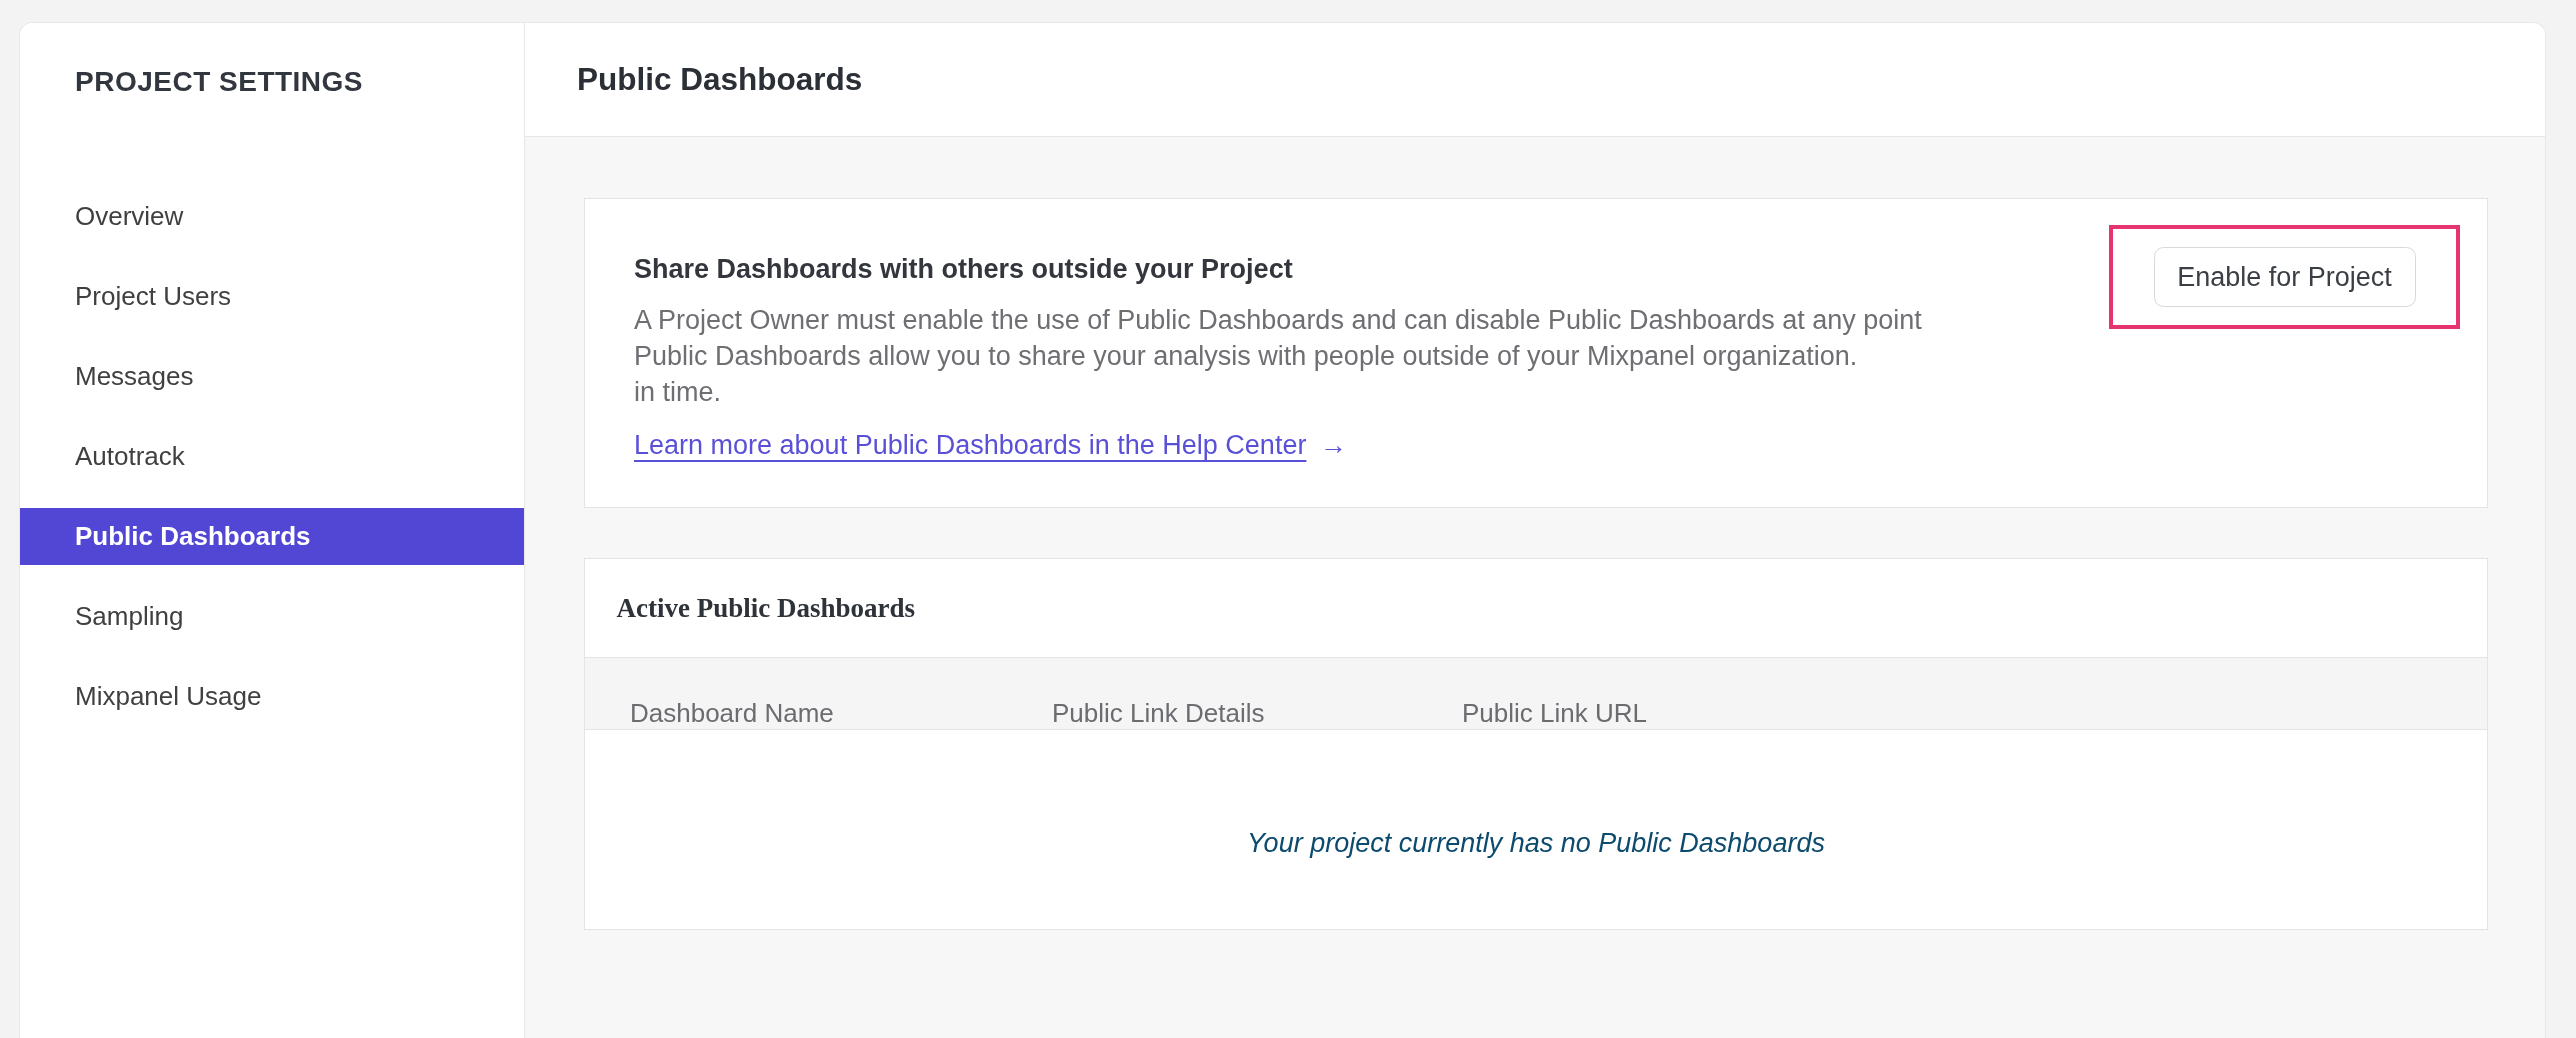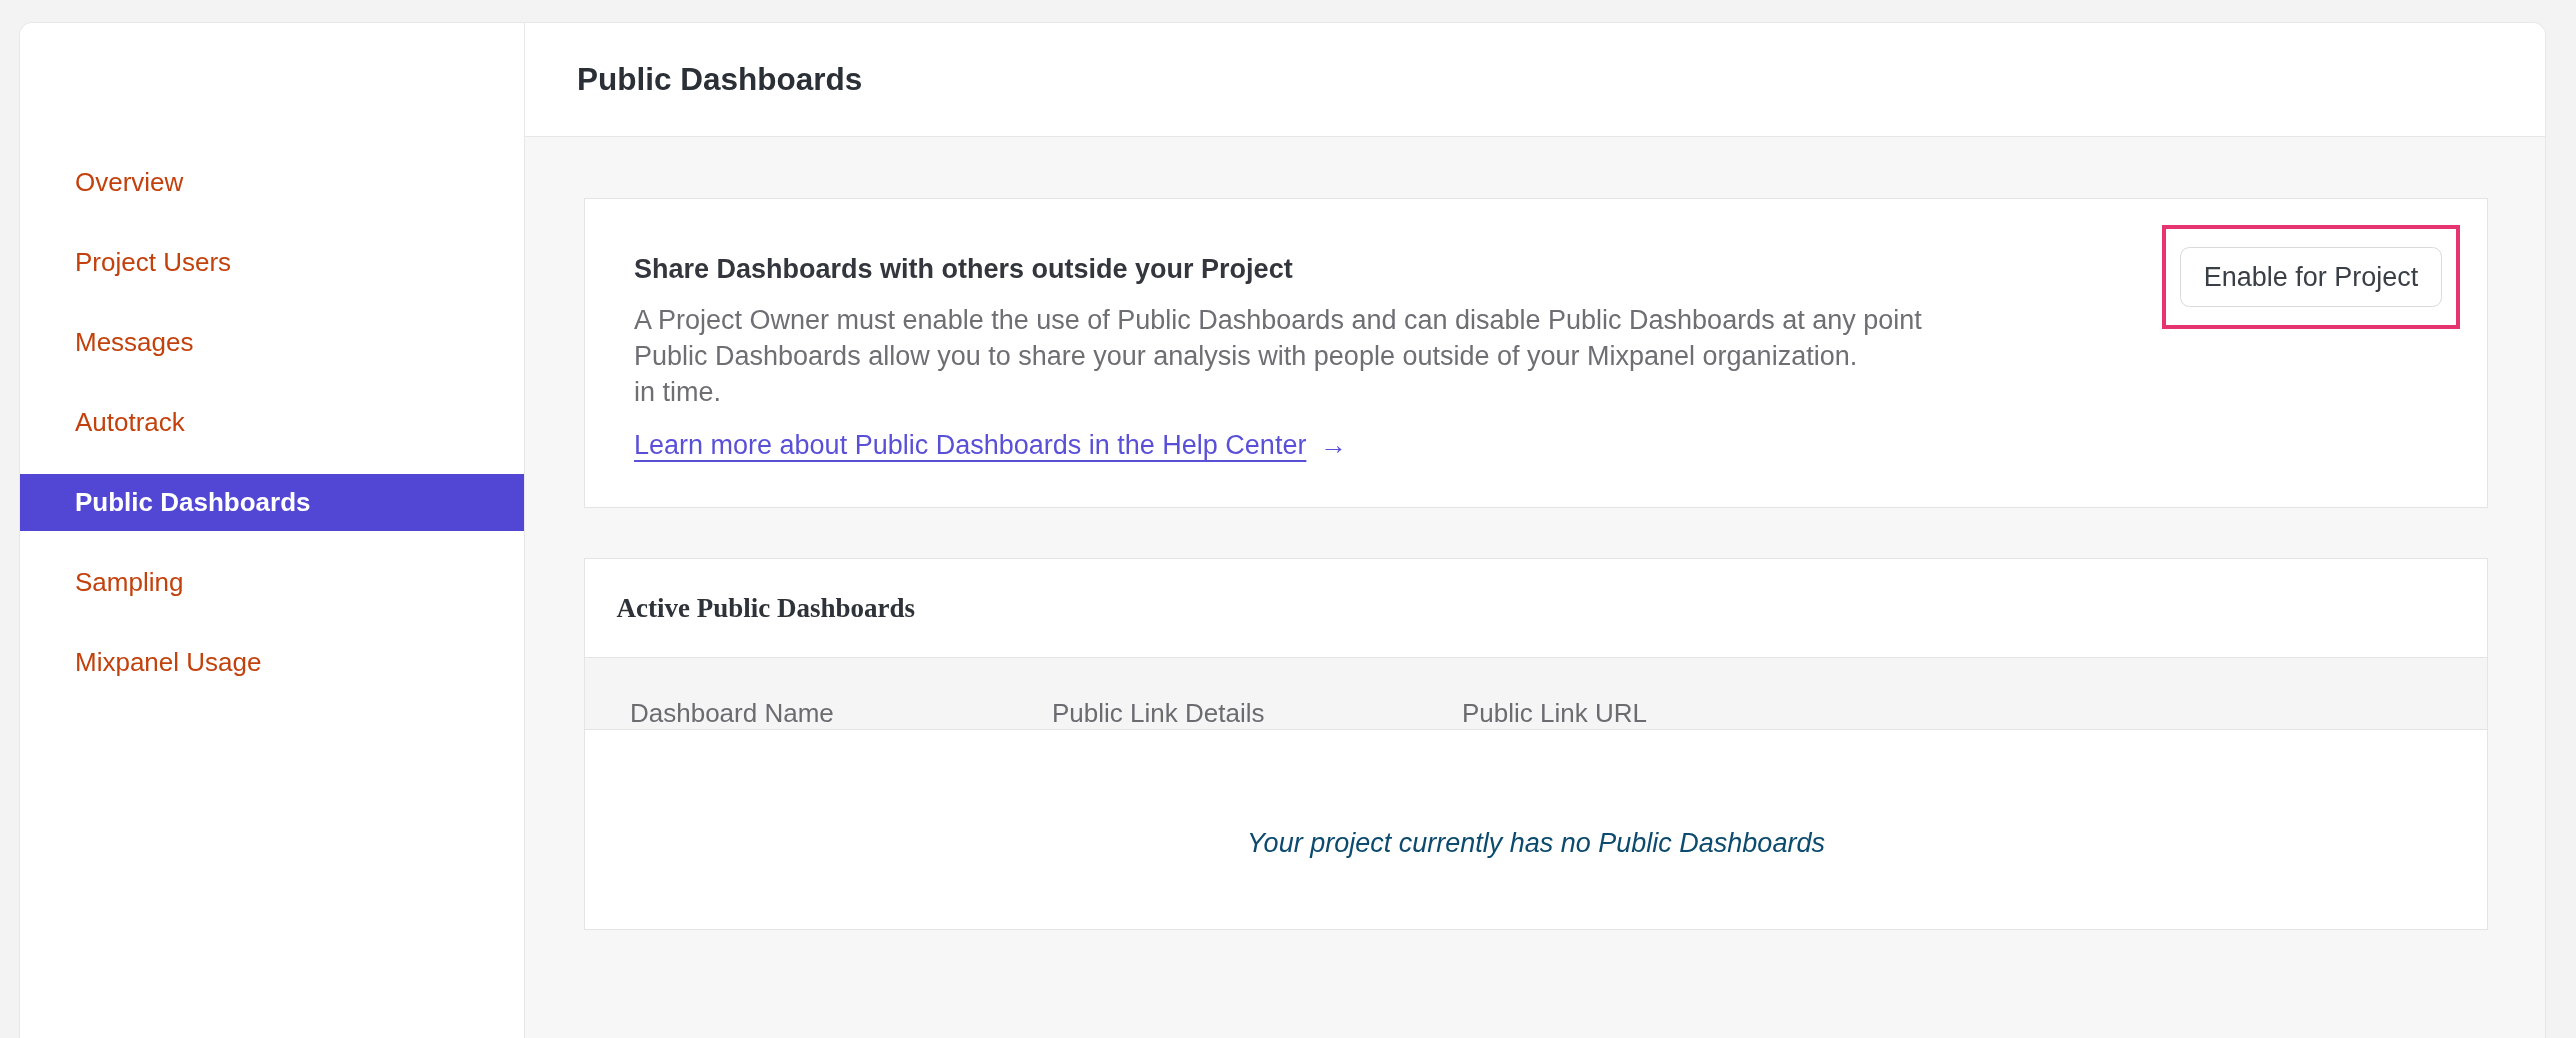--- a/index.html
+++ b/index.html
@@ -40,21 +40,21 @@
     line-height: 34px;
   }
   .sidebar-nav { margin-top: 89px; list-style: none; }
   .sidebar-item {
     height: 57px;
     margin-bottom: 23px;
     display: flex;
     align-items: center;
     padding-left: 55px;
     font-size: 26px;
-    color: #c2410c;
+    color: #404040;
     cursor: pointer;
   }
   .sidebar-item.selected {
     background: #5247d5;
     color: #ffffff;
     font-weight: 600;
   }
 
   
   .main { flex: 1; display: flex; flex-direction: column; background: #f7f7f8; }
@@ -107,21 +107,21 @@
     color: #5a50d8;
     margin-left: 13.4px;
     text-decoration: none;
   }
 
   
   .annotation-box {
     position: absolute;
     top: 26px;
     right: 27px;
-    width: 298px;
+    width: 351px;
     height: 104px;
     border: 4.8px solid #e5346f;
     display: flex;
     align-items: center;
     justify-content: center;
     pointer-events: none;
   }
   .enable-button {
     width: 262px;
     height: 60px;
@@ -179,20 +179,21 @@
     font-style: italic;
     color: #0c4a6e;
   }
 </style>
 </head>
 <body>
 
 <div class="app-panel">
 
   <aside class="sidebar">
+    <div class="sidebar-title">PROJECT SETTINGS</div>
     <ul class="sidebar-nav">
       <li class="sidebar-item">Overview</li>
       <li class="sidebar-item">Project Users</li>
       <li class="sidebar-item">Messages</li>
       <li class="sidebar-item">Autotrack</li>
       <li class="sidebar-item selected">Public Dashboards</li>
       <li class="sidebar-item">Sampling</li>
       <li class="sidebar-item">Mixpanel Usage</li>
     </ul>
   </aside>

